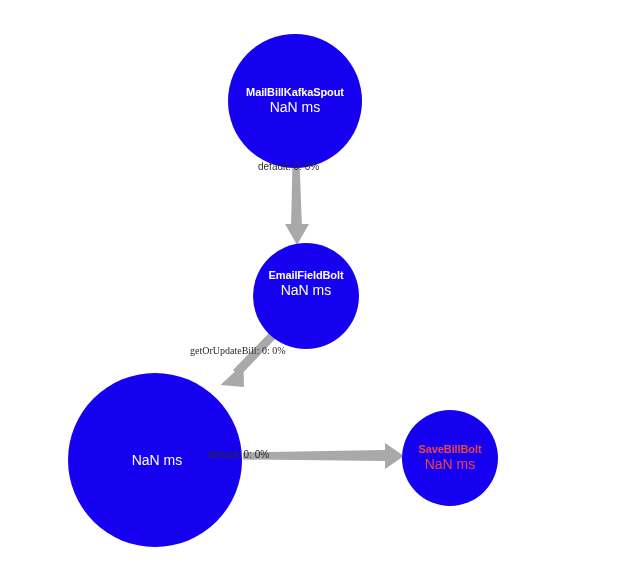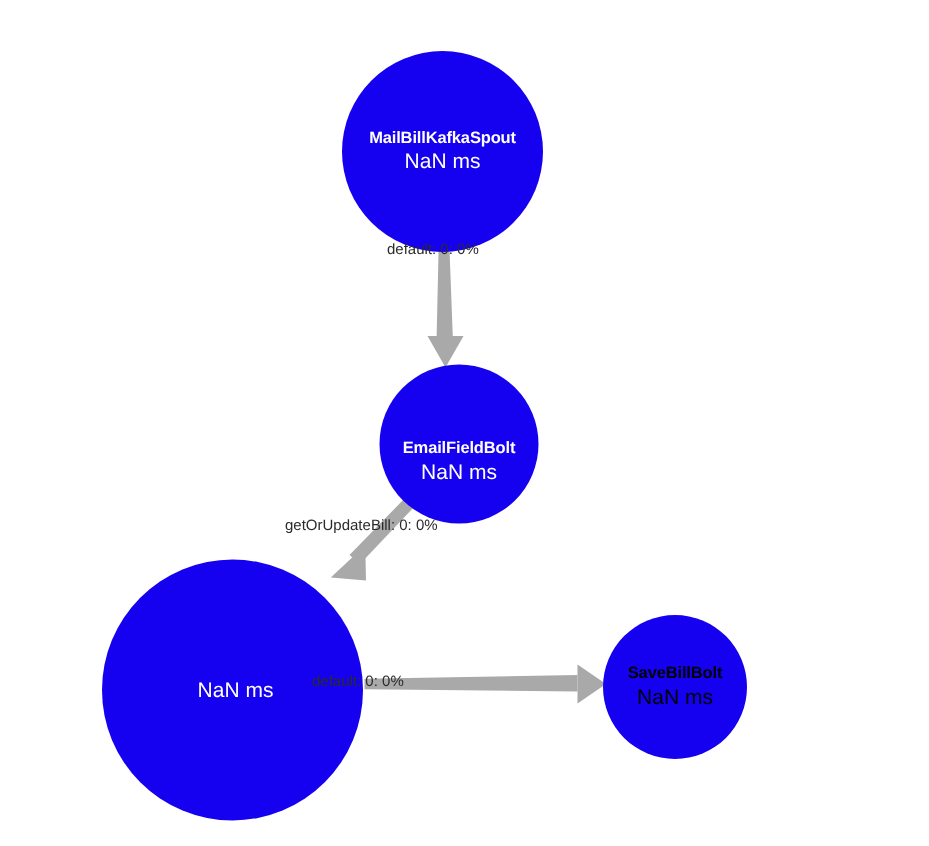--- a/index.html
+++ b/index.html
@@ -82,33 +82,33 @@
     <circle cx="306" cy="296" r="53" fill="#1500f0"></circle>
     <circle cx="155" cy="460" r="87" fill="#1500f0"></circle>
     <circle cx="450" cy="458" r="48" fill="#1500f0"></circle>
   </svg>
 
   <div class="node-label" style="left: 295px; top: 101px; color: rgb(255, 255, 255);">
     <span class="node-name">MailBillKafkaSpout</span>
     <span class="node-latency">NaN ms</span>
   </div>
 
-  <div class="node-label" style="left: 306px; top: 308px; color: rgb(255, 255, 255);">
+  <div class="node-label" style="left: 306px; top: 284px; color: rgb(255, 255, 255);">
     <span class="node-name">EmailFieldBolt</span>
     <span class="node-latency">NaN ms</span>
   </div>
 
   <div class="node-label" style="left: 157px; top: 460px; color: rgb(255, 255, 255);">
     <span class="node-latency">NaN ms</span>
   </div>
 
-  <div class="node-label" style="left: 450px; top: 458px; color: #000000;">
+  <div class="node-label" style="left: 450px; top: 458px; color: #ef4444;">
     <span class="node-name">SaveBillBolt</span>
     <span class="node-latency">NaN ms</span>
   </div>
 
   <div class="edge-label el-default-1" style="color: rgb(43, 43, 43);">default: 0: 0%</div>
 
-  <div class="edge-label el-getorupdate" style="color: rgb(43, 43, 43);">getOrUpdateBill: 0: 0%</div>
+  <div class="edge-label el-getorupdate" style="color: rgb(43, 43, 43); font-family: Liberation Serif, serif;">getOrUpdateBill: 0: 0%</div>
 
   <div class="edge-label el-default-2" style="color: rgb(43, 43, 43);">default: 0: 0%</div>
 
 </div>
 
 </body></html>

